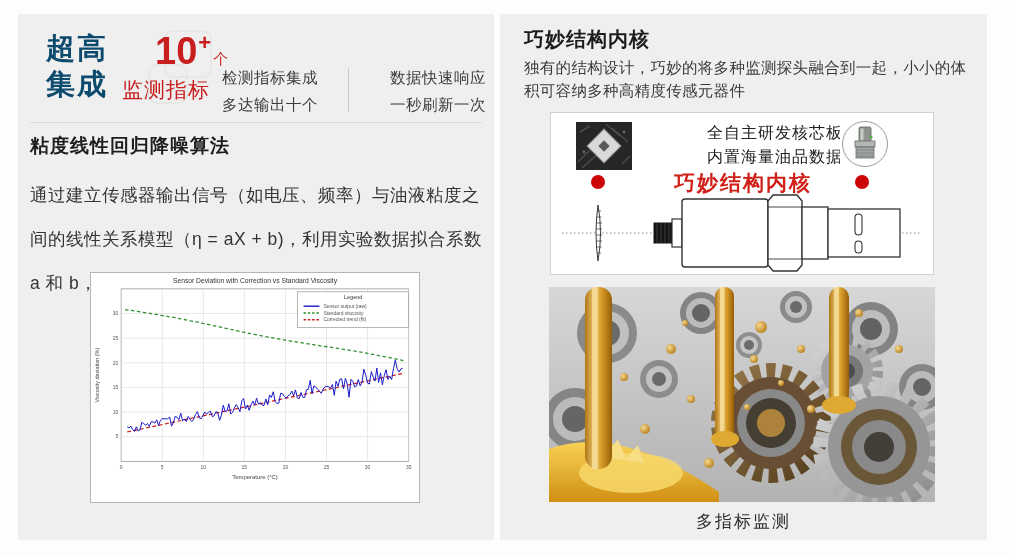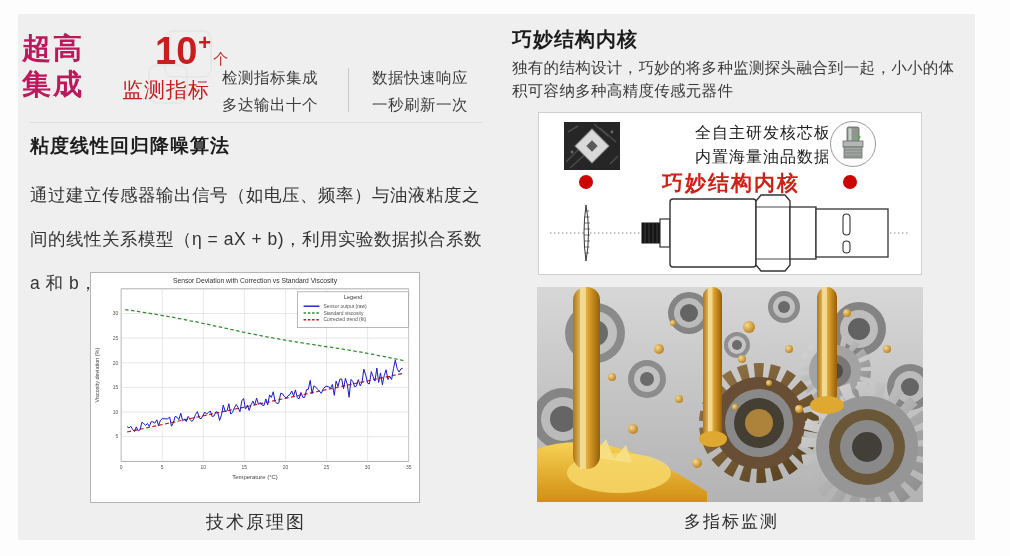--- a/index.html
+++ b/index.html
@@ -1,36 +1,36 @@
 <!DOCTYPE html>
 <html><head>
 <meta charset="utf-8">
 <style>
   html,body{margin:0;padding:0;background:#ffffff;}
   body{font-family:"Liberation Sans","DejaVu Sans",sans-serif;color:#222;}
   #stage{position:relative;width:1010px;height:556px;background:#fdfdfd;overflow:hidden;}
   .card{position:absolute;top:14px;height:526px;background:#efefef;}
   #card-left{left:18px;width:476px;}
-  #card-right{left:488px;width:487px;}
+  #card-right{left:500px;width:487px;}
 
   
-  .headline{position:absolute;left:4px;top:16px;font-size:29px;font-weight:700;color:#be185d;line-height:36px;letter-spacing:2px;}
+  .headline{position:absolute;left:28px;top:16px;font-size:29px;font-weight:700;color:#0c4a6e;line-height:36px;letter-spacing:2px;}
   .badge{position:absolute;left:104px;top:12px;width:112px;height:88px;}
   .badge-sq{position:absolute;border:2px solid #e7e7e5;border-radius:9px;background:transparent;}
   .badge-sq1{left:42px;top:4px;width:44px;height:44px;}
   .badge-sq2{left:26px;top:38px;width:36px;height:36px;}
   .badge-num-row{position:absolute;left:14px;top:4px;z-index:2;white-space:nowrap;margin-left:19px;}
   .badge-num{font-size:38px;font-weight:700;color:var(--red);line-height:40px;}
   .badge-plus{font-size:22px;font-weight:700;color:var(--red);vertical-align:14px;margin-left:1px;}
   .badge-unit{font-size:15px;color:var(--red);margin-left:2px;}
   .badge-label{position:absolute;left:0;top:50px;z-index:2;font-size:21px;color:var(--red);letter-spacing:1px;}
   .lead-title{position:absolute;left:204px;top:22px;font-size:19px;font-weight:700;color:var(--red);letter-spacing:0.5px;white-space:nowrap;}
   .lead-col{position:absolute;top:50px;font-size:15.5px;color:#3c3c3c;line-height:27px;letter-spacing:0.5px;}
   .lead-col1{left:204px;}
-  .lead-col2{left:354px;}
+  .lead-col2{left:372px;}
   .lead-divider{position:absolute;left:330px;top:54px;width:1px;height:44px;background:#c9c9c9;}
   .header-rule{position:absolute;left:12px;top:108px;width:452px;height:1px;background:#dcdcdc;}
 
   
   .section-title{position:absolute;left:12px;top:119px;font-size:19px;font-weight:700;color:#1d1d1d;letter-spacing:1px;}
   .section-body{position:absolute;left:12px;top:159px;width:456px;font-size:17.5px;line-height:44px;color:#343434;letter-spacing:0.5px;}
   .chart-box{position:absolute;left:72px;top:258px;width:330px;height:231px;background:#ffffff;border:1px solid #b5b5b5;box-sizing:border-box;}
   .chart-svg{display:block;filter:blur(0.4px);}
   .caption{position:absolute;left:0;width:100%;text-align:center;color:#2e2e2e;}
   .caption-left{top:496px;font-size:18px;letter-spacing:2px;}
@@ -131,21 +131,20 @@
             <line x1="214" y1="33.5" x2="230" y2="33.5" stroke="#1717c8" stroke-width="1.4"></line>
             <text x="234" y="35.2" font-size="5" fill="#555">Sensor output (raw)</text>
             <line x1="214" y1="40.3" x2="230" y2="40.3" stroke="#2f8f2f" stroke-width="1.4" stroke-dasharray="2.5 1.8"></line>
             <text x="234" y="42" font-size="5" fill="#555">Standard viscosity</text>
             <line x1="214" y1="47.1" x2="230" y2="47.1" stroke="#cc1a1a" stroke-width="1.4" stroke-dasharray="2.5 1.8"></line>
             <text x="234" y="48.800000000000004" font-size="5" fill="#555">Corrected trend (fit)</text>
           </svg>
         </div>
     </div>
 
-    <div class="caption caption-left">技术原理图</div>
   </div>
 
   <div id="card-right" class="card">
 
     <div class="r-title">巧妙结构内核</div>
     <div class="r-body">独有的结构设计，巧妙的将多种监测探头融合到一起，小小的体积可容纳多种高精度传感元器件</div>
 
     <div class="feature-box">
 
       <svg class="chip-img" viewBox="0 0 56 48">

